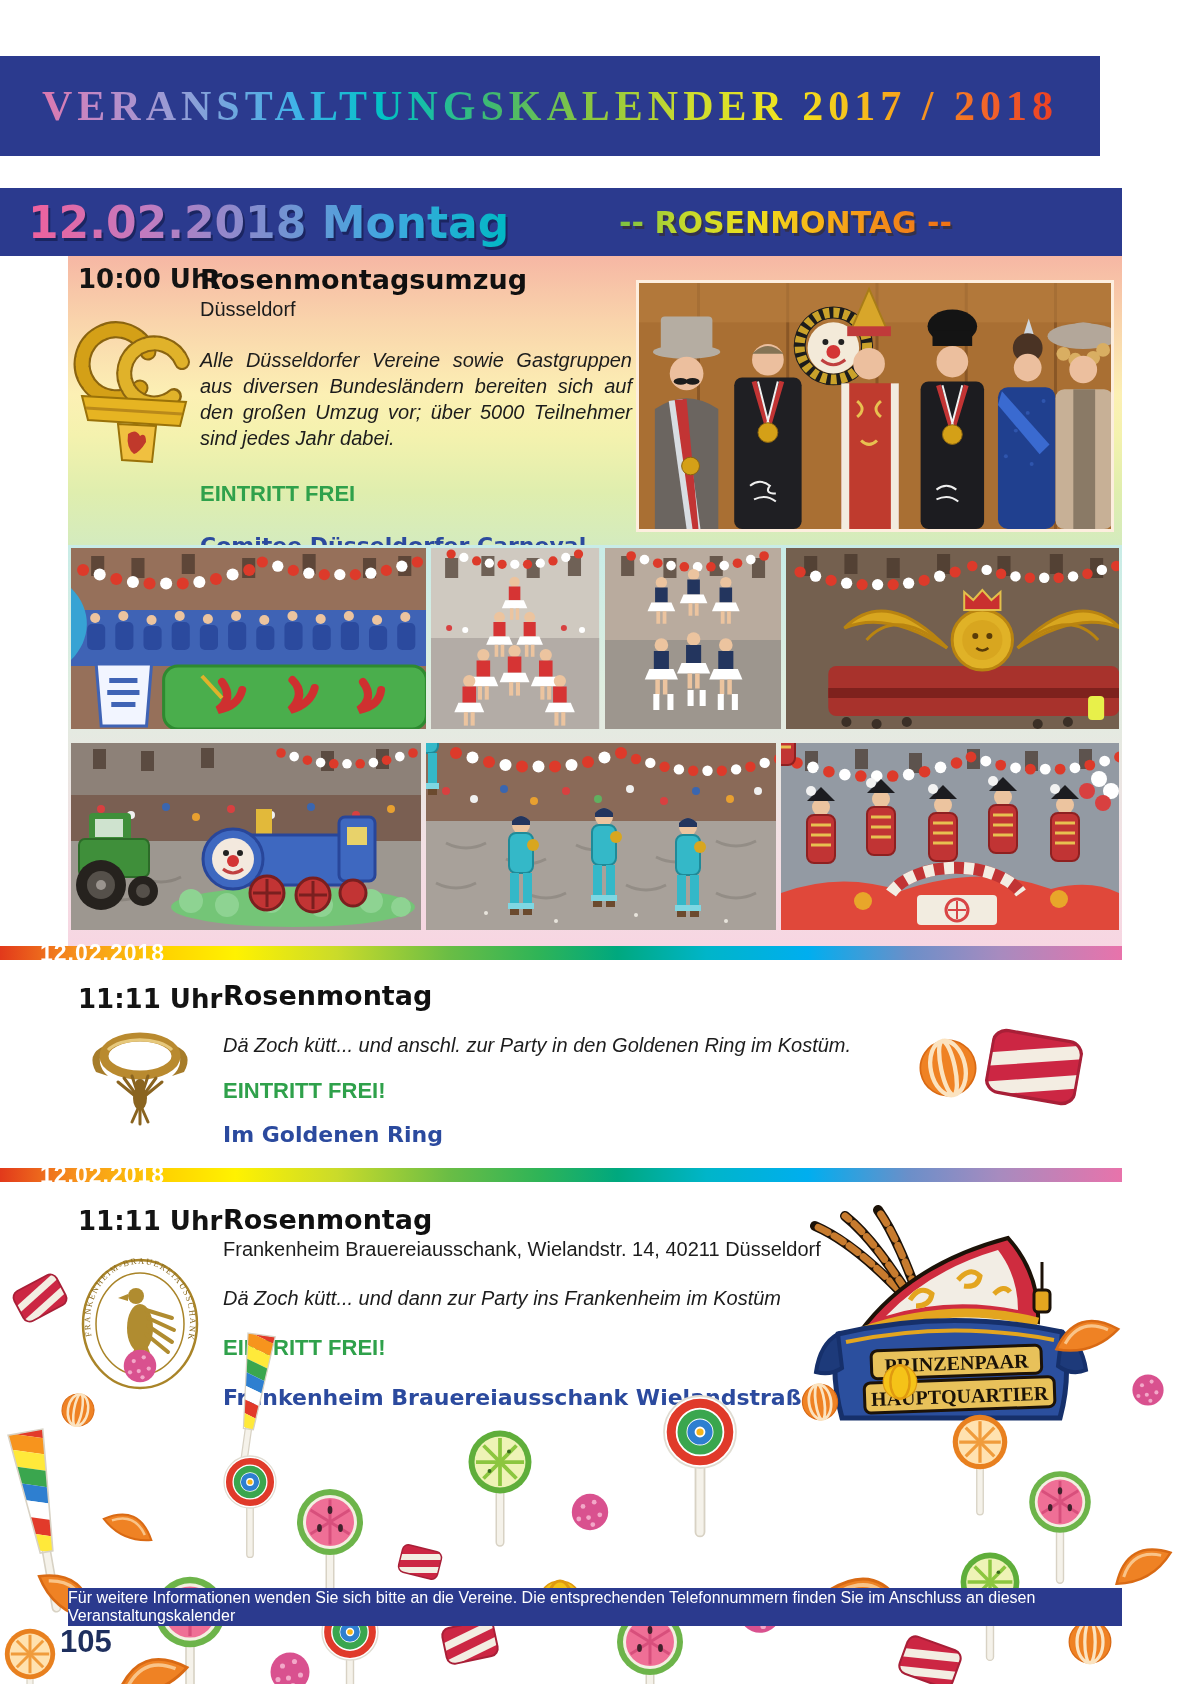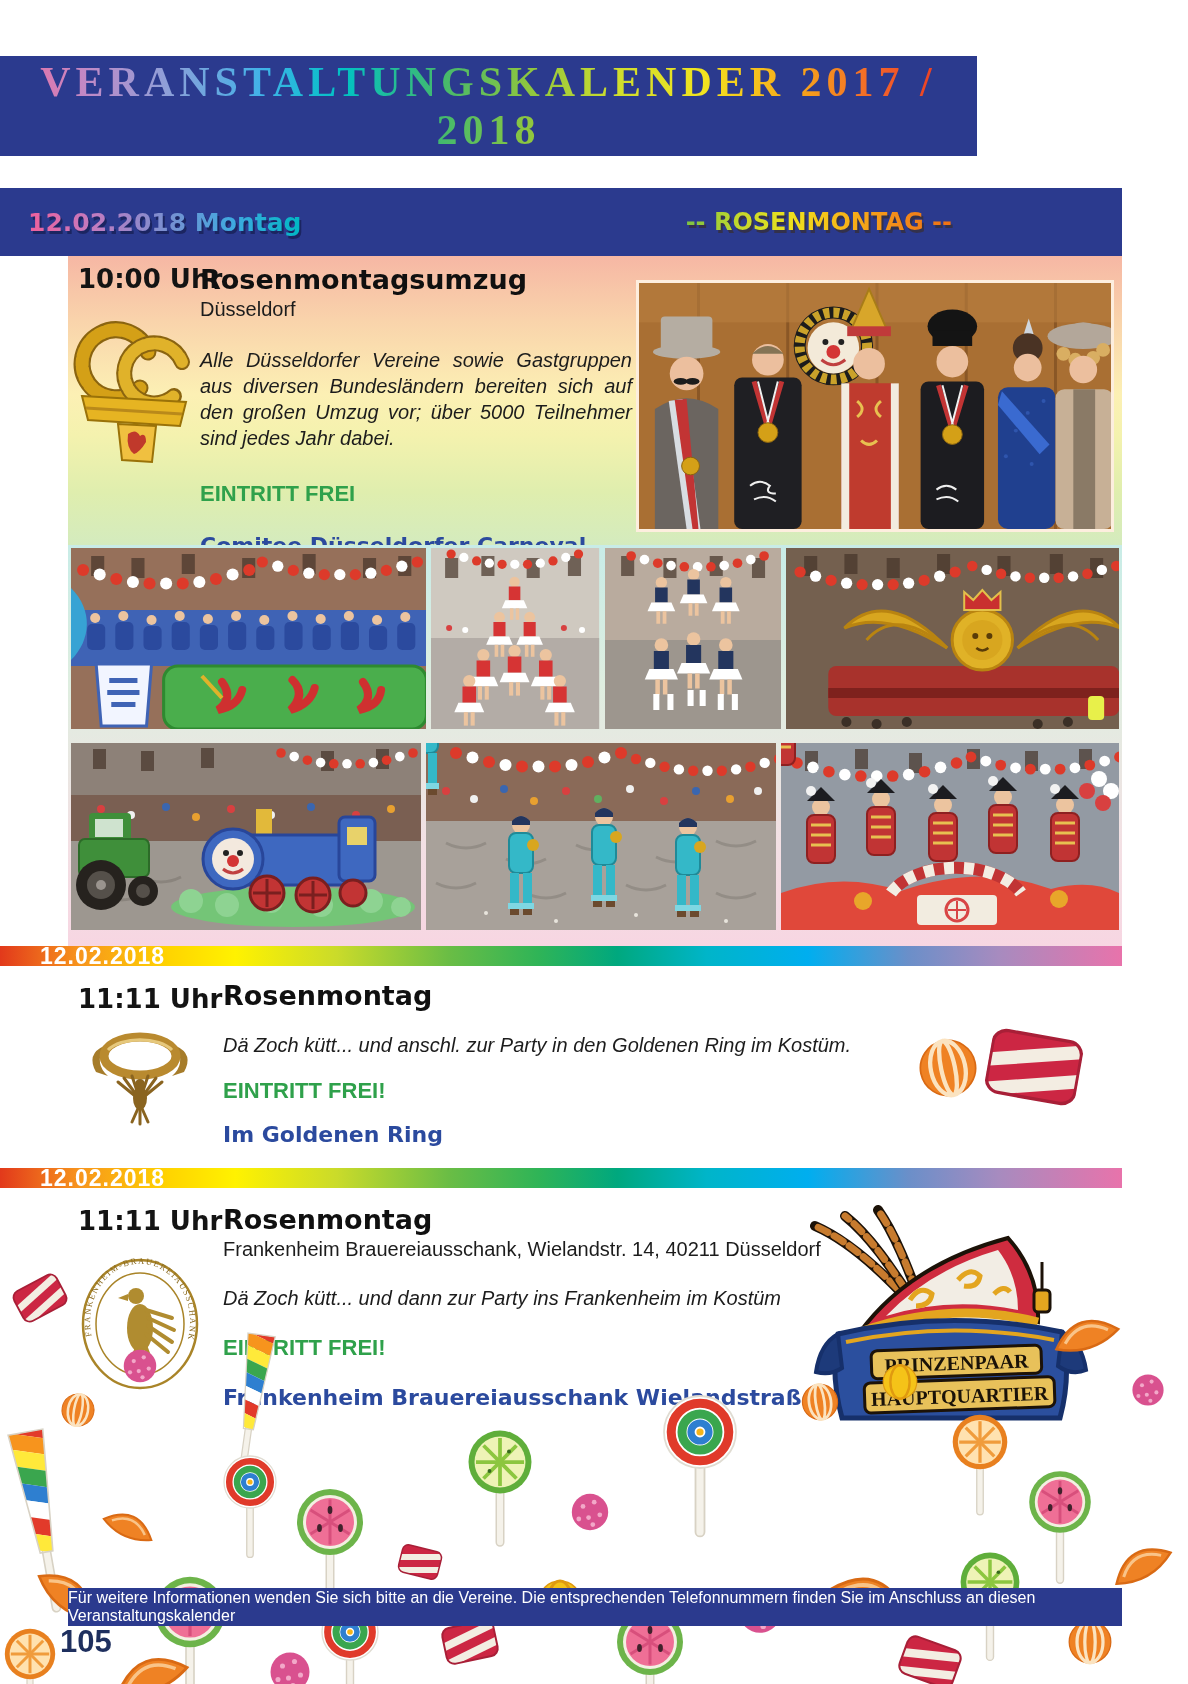--- a/index.html
+++ b/index.html
@@ -1,36 +1,36 @@
 <!DOCTYPE html>
 <html><head>
 <meta charset="utf-8">
 <style>
   html,body{margin:0;padding:0;background:#fff;}
   .page{position:relative;width:1188px;height:1684px;background:#fff;overflow:hidden;
         font-family:"Liberation Sans",sans-serif;}
 
   
-  .topbar{position:absolute;left:0;top:56px;width:977px;height:100px;background:#2b3a8e;
+  .topbar{position:absolute;left:0;top:56px;width:1100px;height:100px;background:#2b3a8e;
           display:flex;align-items:center;}
   .topbar .title{width:1122px;text-align:center;
       font-family:"Liberation Serif",serif;font-weight:bold;font-size:42px;letter-spacing:5px;
       background:linear-gradient(90deg,#f06a9e 0%,#c08ac6 9%,#8f9fd8 17%,#3fb3e8 27%,#00c2c4 35%,
                  #42b96e 45%,#8dc63f 54%,#cfdd2e 63%,#f2e41f 72%,#f7a31b 82%,#f2622a 90%,#e8281e 100%);
       -webkit-background-clip:text;background-clip:text;color:transparent;}
 
   
   .datebar{position:absolute;left:0;top:188px;width:1122px;height:68px;background:#2b3a8e;
            display:flex;align-items:center;justify-content:space-between;padding:0 170px 0 28px;box-sizing:border-box;}
   .comic{font-family:"DejaVu Sans",sans-serif;font-weight:bold;}
-  .grad-date{font-size:25px;
+  .grad-date{font-size:44px;
       background:linear-gradient(90deg,#f0609c,#c07cc0,#7b8fd0,#3fa9e0,#00b8c4);
       -webkit-background-clip:text;background-clip:text;color:transparent;
       filter:drop-shadow(2px 3px 0 rgba(15,20,60,.55));}
-  .grad-rosen{font-size:24px;
+  .grad-rosen{font-size:30px;
       background:linear-gradient(90deg,#7cc242,#c4d82c,#eee01e,#f7b418,#f28a1a,#ef7014);
       -webkit-background-clip:text;background-clip:text;color:transparent;
       filter:drop-shadow(2px 3px 0 rgba(60,40,10,.5));}
 
   
   .event{position:absolute;left:68px;width:1054px;}
   .event1{top:256px;height:289px;
      background:linear-gradient(180deg,#f6b7a4 0%,#f9d3ab 22%,#fcf0b4 48%,#f4f2ae 62%,#dfeeae 82%,#d4ebbe 100%);}
   .event2{top:976px;height:192px;background:#fff;}
   .event3{top:1198px;height:262px;background:transparent;}
@@ -62,21 +62,21 @@
   
   .photogrid{position:absolute;left:68px;top:545px;width:1054px;height:401px;
      background:linear-gradient(180deg,#c8ece7 0%,#dfeee0 35%,#f3e0e4 75%,#f7d6e2 100%);}
   .prow{position:absolute;left:3px;right:3px;display:flex;gap:5px;}
   .prow1{top:3px;height:181px;}
   .prow2{top:198px;height:187px;}
   .ph{height:100%;}
   .ph svg{display:block;width:100%;height:100%;}
 
   
-  .rainbowbar{position:absolute;left:0;width:1122px;height:20px;display:flex;align-items:center;
+  .rainbowbar{position:absolute;left:0;width:1122px;height:14px;display:flex;align-items:center;
      background:linear-gradient(90deg,#e2391b 0%,#f7941d 7%,#ffd400 15%,#fff200 21%,#cadb2a 30%,
         #6abd45 40%,#2fb457 48%,#00a87e 55%,#00b5c9 63%,#00aeef 72%,#6b8fc9 81%,#a78bbf 89%,#e873ab 100%);}
   .rainbowbar span{margin-left:40px;color:#fff;font-weight:bold;font-size:23px;letter-spacing:1px;}
   .rb1{top:946px;} .rb2{top:1168px;}
 
   
   .candyband{position:absolute;left:0;top:1262px;width:1188px;height:422px;z-index:1;}
   .footerbar{position:absolute;left:68px;top:1588px;width:1054px;height:38px;background:#2b3a8e;
      z-index:5;display:flex;align-items:center;justify-content:center;}
   .footerbar span{color:#fff;font-size:16px;}

